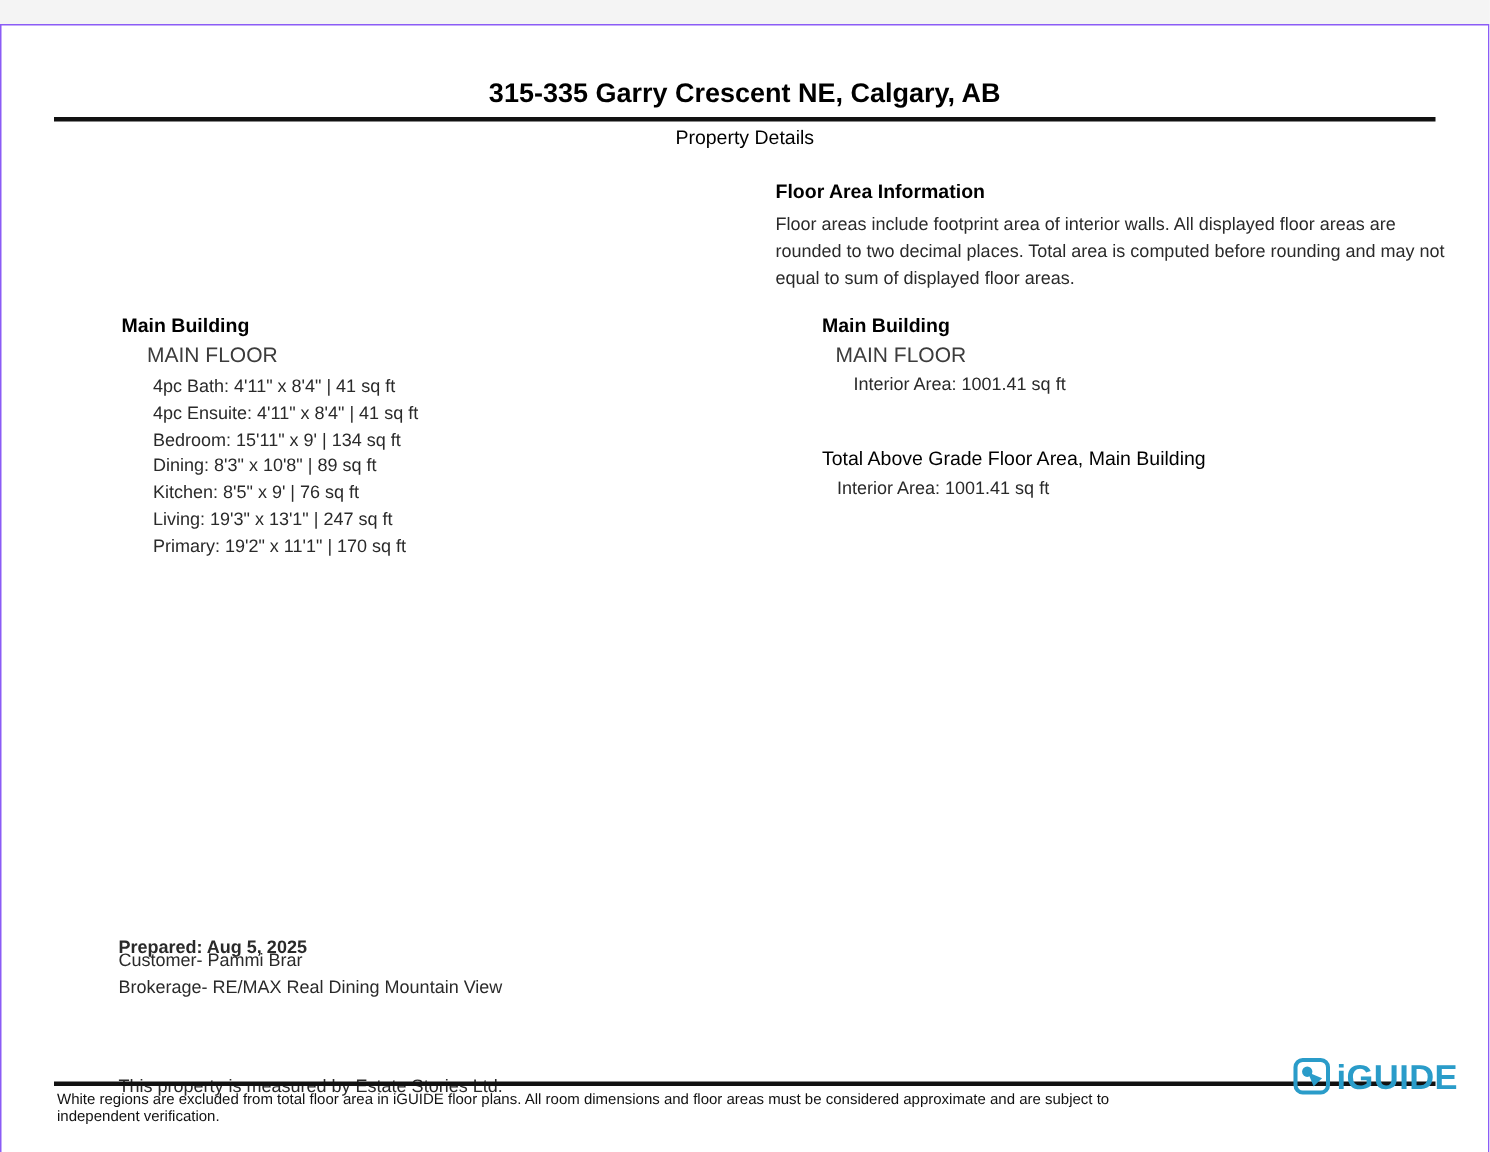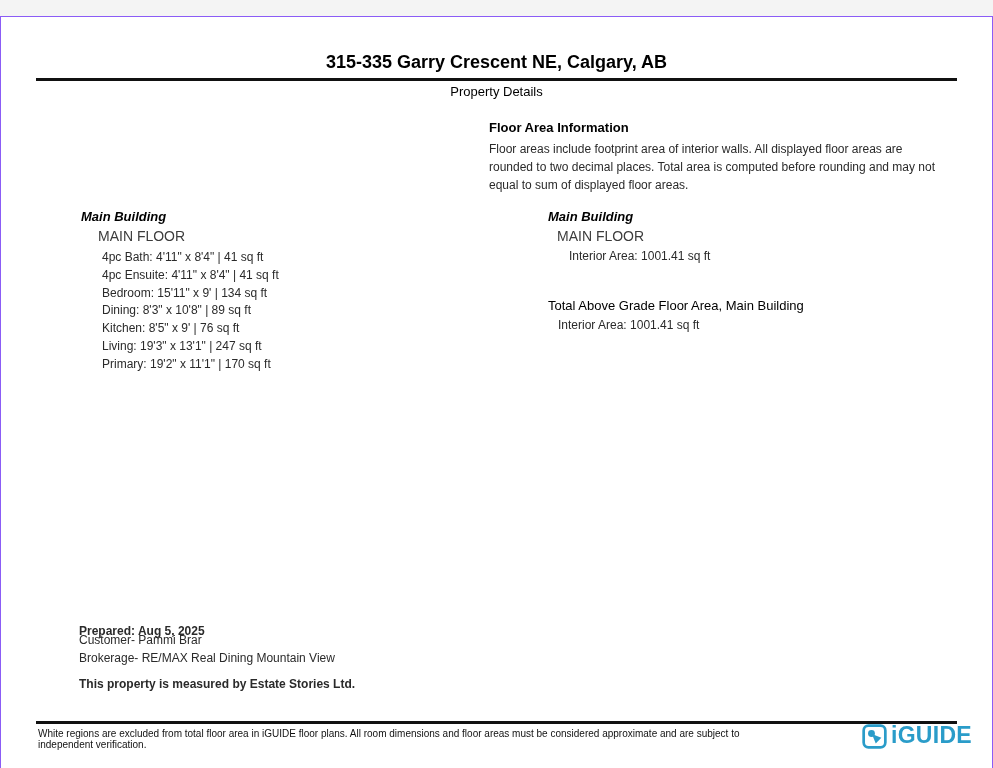--- a/index.html
+++ b/index.html
@@ -34,42 +34,41 @@
   .page-subtitle {
     position: absolute;
     top: 67px; left: 0; right: 0;
     text-align: center;
     font-size: 13px;
     font-weight: normal;
     color: #000000;
   }
   .col-section { position: absolute; top: 103px; width: 452px; }
   .col-left { left: 42px; }
-  .col-right { left: 488px; }
+  .col-right { left: 516px; }
   .section-heading {
     margin: 0;
     font-size: 13px;
     font-weight: bold;
     color: #000000;
   }
   .section-desc {
     margin: 5px 0 0 0;
     font-size: 12px;
     line-height: 18px;
     color: #2a2a2a;
   }
   .building-block { position: absolute; }
   .building-left { left: 80px; top: 192px; }
   .building-right { left: 547px; top: 192px; }
   .total-block { position: absolute; left: 547px; top: 281px; }
   .building-name {
     font-size: 13px;
     font-weight: bold;
     color: #000000;
-    font-style: italic;
   }
   .floor-name {
     margin-top: 4px;
     padding-left: 17px;
     font-size: 14px;
     color: #3c3c3c;
   }
   .floor-name-right { padding-left: 9px; }
   .room-list { margin-top: 5px; padding-left: 21px; }
   .room-row {
@@ -97,33 +96,33 @@
     color: #2a2a2a;
   }
   .meta-line {
     position: absolute;
     left: 78px;
     font-size: 12px;
     color: #2a2a2a;
   }
   .meta-prepared { top: 607px; font-weight: bold; }
   .meta-customer-block { top: 614px; line-height: 18px; }
-  .meta-measured { top: 660px; font-weight: bold; }
+  .meta-measured { top: 700px; }
   .footer-disclaimer {
     position: absolute;
     left: 37px; top: 711px;
     width: 740px;
     font-size: 10px;
     color: #111111;
   }
   .footer-logo {
     position: absolute;
-    right: 20px; top: 705px;
+    right: 20px; top: 688px;
     display: flex;
-    align-items: flex-end;
+    align-items: flex-start;
     gap: 4px;
   }
   .logo-text {
     font-size: 23px;
     font-weight: bold;
     letter-spacing: 0.3px;
     color: #2A9CC9;
   }
   .logo-mark { display: block; }
 </style>

